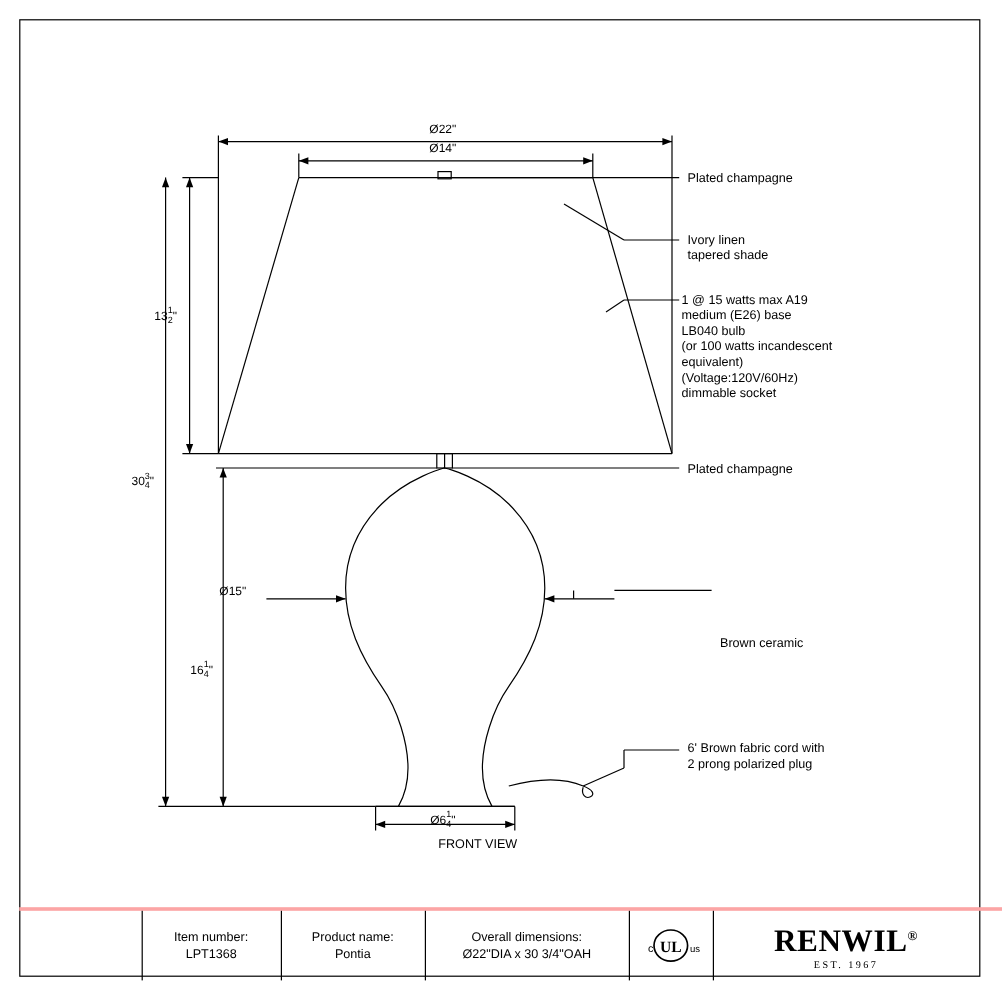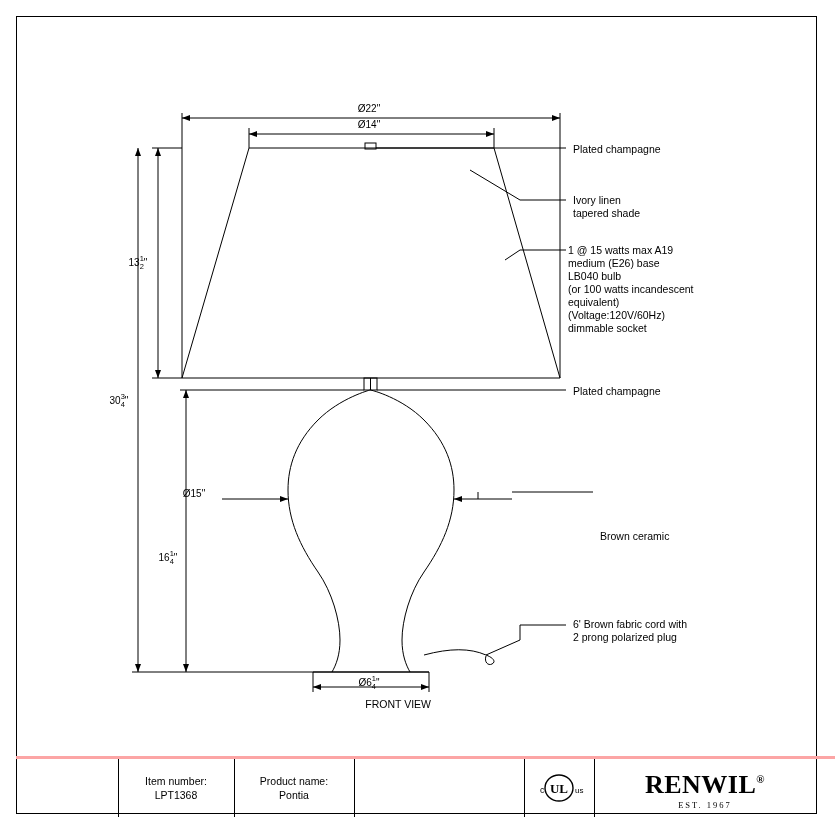--- a/index.html
+++ b/index.html
@@ -263,20 +263,24 @@
     <div class="tb-cell" style="left:102px; width:116px;">
       <span>Item number:</span>
       <span>LPT1368</span>
     </div>
 
     <div class="tb-cell" style="left:218px; width:120px;">
       <span>Product name:</span>
       <span>Pontia</span>
     </div>
 
+    <div class="tb-cell" style="left:338px; width:170px;">
+      <span>Overall dimensions:</span>
+      <span>Ø22"DIA x 30 3/4"OAH</span>
+    </div>
 
     <div class="tb-cell" style="left:508px; width:70px;">
       <svg width="54" height="34" viewBox="0 0 54 34">
         <ellipse cx="27" cy="17" rx="14" ry="13" fill="none" stroke="#000" stroke-width="1.4"></ellipse>
         <text x="27" y="22" font-family="Liberation Serif, serif" font-size="13" font-weight="bold" text-anchor="middle" fill="#000">UL</text>
         <text x="8" y="22" font-family="Liberation Sans, sans-serif" font-size="9" fill="#000">c</text>
         <text x="43" y="22" font-family="Liberation Sans, sans-serif" font-size="8" fill="#000">us</text>
       </svg>
     </div>
 

